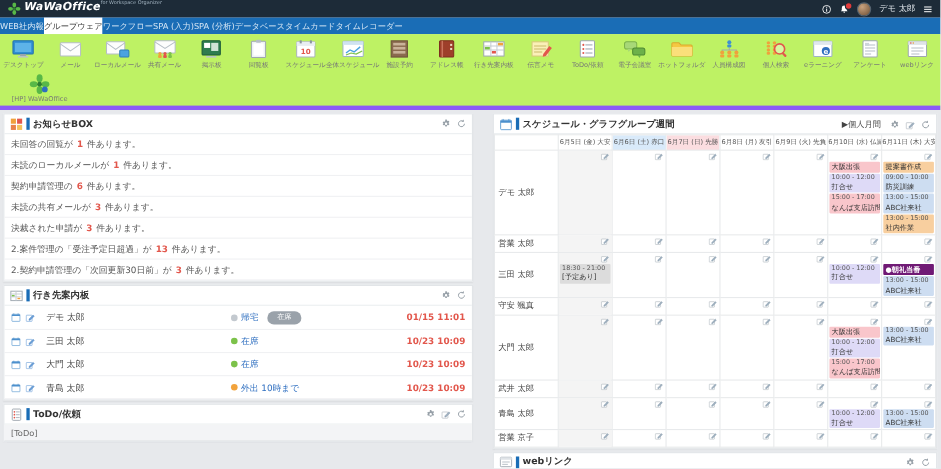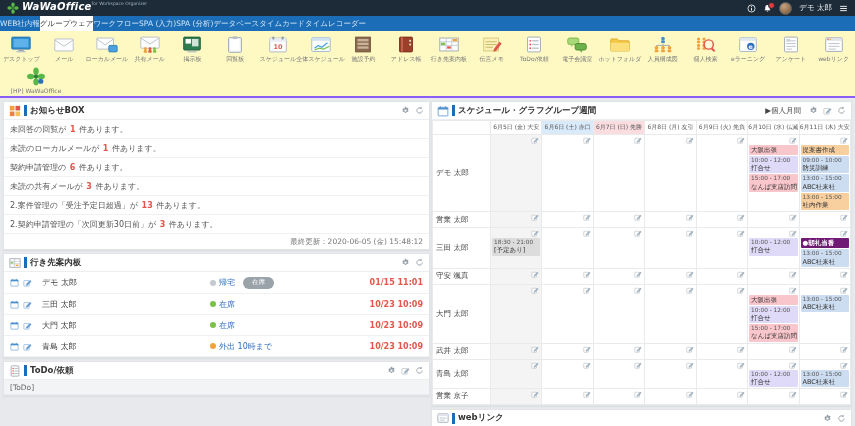--- a/index.html
+++ b/index.html
@@ -22,38 +22,38 @@
   .avatar{width:11px;height:11px;border-radius:50%;background:radial-gradient(circle at 35% 30%,#c9a27e,#6d4f34);border:1px solid #55636f}
   .user-name{color:#e8edf2;font-size:7.5px}
 
   
   .navbar{height:15px;background:#1a6db6;flex:0 0 auto}
   #nav-tabs{display:flex;height:100%}
   .tab{padding:0 0;font-size:7.5px;color:#d7e7f5;display:flex;align-items:center;cursor:pointer;white-space:nowrap}
   .tab.active{background:#fff;color:#333}
 
   
-  .toolbar{background:#fef9c3;border-bottom:2px solid #8b5cf6;flex:0 0 auto;padding:3px 0 1px}
+  .toolbar{background:#bef264;border-bottom:4px solid #8b5cf6;flex:0 0 auto;padding:3px 0 1px}
   .toolbar-row{display:flex}
   .tb-item{flex:1;display:flex;flex-direction:column;align-items:center;gap:1px;padding:1px 0;cursor:pointer;min-width:0}
   .app-ic svg{width:24px;height:19px}
   .tb-label{font-size:6px;color:#777;white-space:nowrap}
   .toolbar-row2{display:flex;padding:1px 0 0 4px}
   .toolbar-row2 .tb-item{flex:none;width:64px}
 
   
-  .main{flex:1;display:flex;gap:1px;padding:3px;overflow:hidden;align-items:flex-start}
+  .main{flex:1;display:flex;gap:18px;padding:3px;overflow:hidden;align-items:flex-start}
   .col-left{width:427px;flex:0 0 auto;display:flex;flex-direction:column;gap:3px}
   .col-right{flex:1;min-width:0;display:flex;flex-direction:column;gap:3px}
   .panel{background:#fff;border:1px solid #e2e5e8;box-shadow:0 1px 1px rgba(0,0,0,.05)}
   .p-head{display:flex;align-items:center;height:17px;padding:0 5px;gap:3px;border-bottom:1px solid #eceff1}
   .p-ic svg{width:12px;height:12px}
   .p-bar{width:3px;height:11px;background:#1a6db6;flex:0 0 auto}
   .p-title{font-weight:bold;font-size:8.5px;color:#333;white-space:nowrap}
-  .p-tools{margin-left:auto;display:flex;align-items:flex-start;gap:5px}
+  .p-tools{margin-left:auto;display:flex;align-items:flex-end;gap:5px}
   .tool-ic{cursor:pointer}
   .tool-ic svg{width:9px;height:9px}
   .p-link{font-size:7.5px;color:#444;cursor:pointer;margin-right:3px;white-space:nowrap}
 
   
   .notice-row{padding:3.5px 6px;border-bottom:1px solid #f0f1f3;font-size:8px;color:#555;cursor:pointer}
   .notice-count{color:#e2574c;font-weight:bold;padding:0 1px}
   .panel-footer{padding:2.5px 6px;text-align:right;font-size:7.5px;color:#777}
 
   
@@ -436,26 +436,24 @@
                   <path fill="#97a0a8" d="M11.8 1v3.8H8z"></path>
                 </svg>
               </span>
           </span>
         </div>
         <div id="notice-list">
             <div class="notice-row"><span>未回答の回覧が </span><span class="notice-count">1</span><span> 件あります。</span></div>
             <div class="notice-row"><span>未読のローカルメールが </span><span class="notice-count">1</span><span> 件あります。</span></div>
             <div class="notice-row"><span>契約申請管理の </span><span class="notice-count">6</span><span> 件あります。</span></div>
             <div class="notice-row"><span>未読の共有メールが </span><span class="notice-count">3</span><span> 件あります。</span></div>
+            <div class="notice-row"><span>決裁された申請が </span><span class="notice-count">3</span><span> 件あります。</span></div>
             <div class="notice-row"><span>2.案件管理の「受注予定日超過」が </span><span class="notice-count">13</span><span> 件あります。</span></div>
             <div class="notice-row"><span>2.契約申請管理の「次回更新30日前」が </span><span class="notice-count">3</span><span> 件あります。</span></div>
           </div>
-        <div class="panel-footer">
-          <span>最終更新 : 2020-06-05 (金) 15:48:12</span>
-        </div>
       </section>
 
       <section class="panel">
         <div class="p-head">
           <span class="p-ic ic">
               <svg viewBox="0 0 14 14">
                 <rect x="1" y="2" width="12" height="10" fill="#fff" stroke="#9fa8b0"></rect>
                 <path stroke="#c6ccd2" d="M1 5h12M1 8h12M6.5 2v10"></path>
                 <rect x="2" y="6" width="3" height="1.5" fill="#7cc24a"></rect>
                 <rect x="8" y="9" width="3" height="1.5" fill="#f0a13c"></rect>

